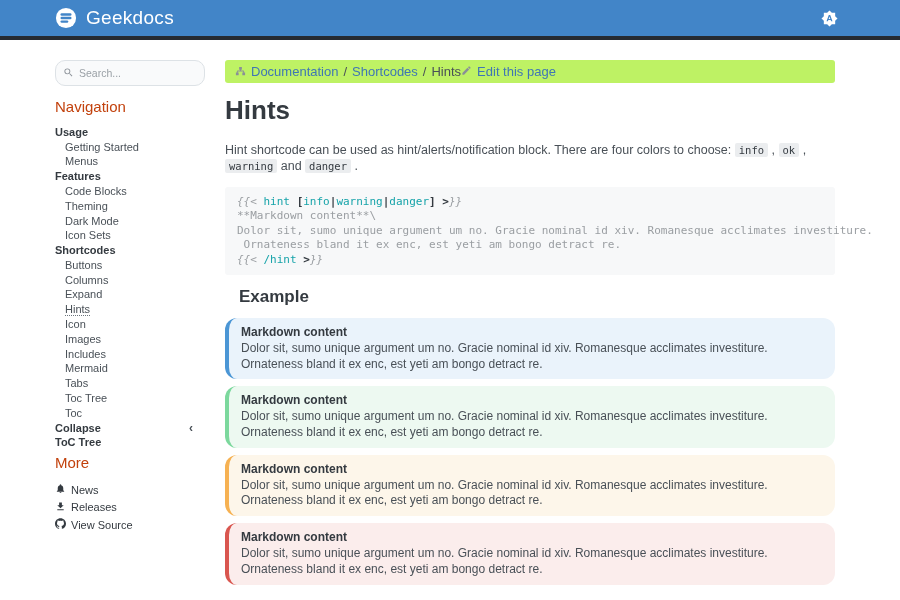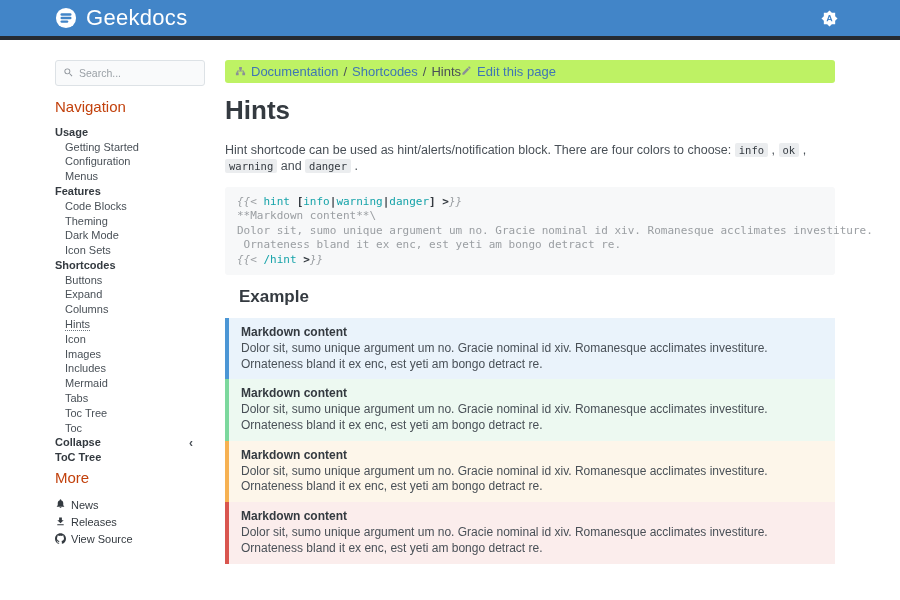--- a/index.html
+++ b/index.html
@@ -3,32 +3,32 @@
 <meta charset="utf-8">
 <style>
   * { box-sizing: border-box; margin: 0; padding: 0; }
   html, body { width: 900px; height: 600px; overflow: hidden; }
   body { font-family: "Liberation Sans", sans-serif; background: #ffffff; color: #495057; }
 
   
   .header { height: 40px; background: #4285c8; border-bottom: 4px solid #262b32;
             display: flex; align-items: center; justify-content: space-between;
             padding: 0 62px 0 55px; }
-  .brand { display: flex; align-items: center; gap: 9px; color: #fff; font-size: 22px;
+  .brand { display: flex; align-items: center; gap: 9px; color: #fff; font-size: 19px;
            letter-spacing: .3px; cursor: pointer; text-decoration: none; }
   .logo svg, .theme-toggle svg { display: block; }
   .theme-toggle { background: transparent; border: none; cursor: pointer; }
 
   
   .page { display: flex; padding: 20px 65px 0 55px; gap: 20px; }
   .sidebar { width: 150px; flex: 0 0 150px; }
   .main { width: 610px; flex: 0 0 610px; }
 
   
-  .search { height: 21px; border: 1px solid #dde2e6; border-radius: 3px; background: #f9fafb;
+  .search { height: 21px; border: 1px solid #dde2e6; border-radius: 10px; background: #f9fafb;
             display: flex; align-items: center; gap: 5px; padding: 12px 7px; margin-bottom: 12px; }
   .search input { border: none; outline: none; background: transparent; width: 100%;
                   font-family: "Liberation Sans", sans-serif; font-size: 10.5px; color: #495057; }
   .search input::placeholder { color: #9aa0a6; }
   .nav-heading { font-size: 15px; font-weight: 400; color: #c2410c; margin: 10px 0 10px; }
   .nav-heading.more { margin-top: 4px; }
   .nav-row { display: flex; justify-content: space-between; align-items: center;
              font-size: 11px; line-height: 11px; padding: 1.9px 0; cursor: pointer; }
   .nav-section { font-weight: bold; color: #343a40; }
   .nav-link { color: #495057; padding-left: 10px; }
@@ -57,21 +57,21 @@
   .codeblock { background: #f7f8f9; border-radius: 3px; padding: 8px 12px; margin: 0 0 12px;
                font-family: "DejaVu Sans Mono", monospace; font-size: 11px; line-height: 14.4px;
                color: #9a9ea2; white-space: pre; }
   .tok-cm { font-style: italic; color: #9a9ea2; }
   .tok-kw { color: #15a3a9; }
   .tok-pt { color: #343a40; font-weight: bold; }
   .tok-tx { color: #9a9ea2; }
   h2 { font-size: 17px; color: #343a40; margin: 4px 14px 11px; font-weight: bold; }
 
   
-  .hint { border-left: 4px solid #ccc; border-radius: 0; padding: 7px 12px; 
+  .hint { border-left: 4px solid #ccc; border-radius: 12px; padding: 7px 12px; margin-bottom: 7px;
           font-size: 12px; line-height: 15.8px; }
   .hint-title { font-weight: bold; color: #343a40; }
   .hint-body { color: #495057; }
 </style>
 </head>
 <body>
 
 <div class="header">
   <a class="brand">
     <span class="logo">
@@ -101,23 +101,20 @@
     </div>
     <div class="nav-heading">Navigation</div>
     <nav id="nav-list">
         <div class="nav-row nav-section">
           <span>Usage</span>
         </div>
         <div class="nav-row nav-link">
           <span>Getting Started</span>
         </div>
         <div class="nav-row nav-link">
-          <span>Configuration</span>
-        </div>
-        <div class="nav-row nav-link">
           <span>Menus</span>
         </div>
         <div class="nav-row nav-section">
           <span>Features</span>
         </div>
         <div class="nav-row nav-link">
           <span>Code Blocks</span>
         </div>
         <div class="nav-row nav-link">
           <span>Theming</span>
@@ -128,24 +125,24 @@
         <div class="nav-row nav-link">
           <span>Icon Sets</span>
         </div>
         <div class="nav-row nav-section">
           <span>Shortcodes</span>
         </div>
         <div class="nav-row nav-link">
           <span>Buttons</span>
         </div>
         <div class="nav-row nav-link">
+          <span>Columns</span>
+        </div>
+        <div class="nav-row nav-link">
           <span>Expand</span>
-        </div>
-        <div class="nav-row nav-link">
-          <span>Columns</span>
         </div>
         <div class="nav-row nav-link active">
           <span>Hints</span>
         </div>
         <div class="nav-row nav-link">
           <span>Icon</span>
         </div>
         <div class="nav-row nav-link">
           <span>Images</span>
         </div>

